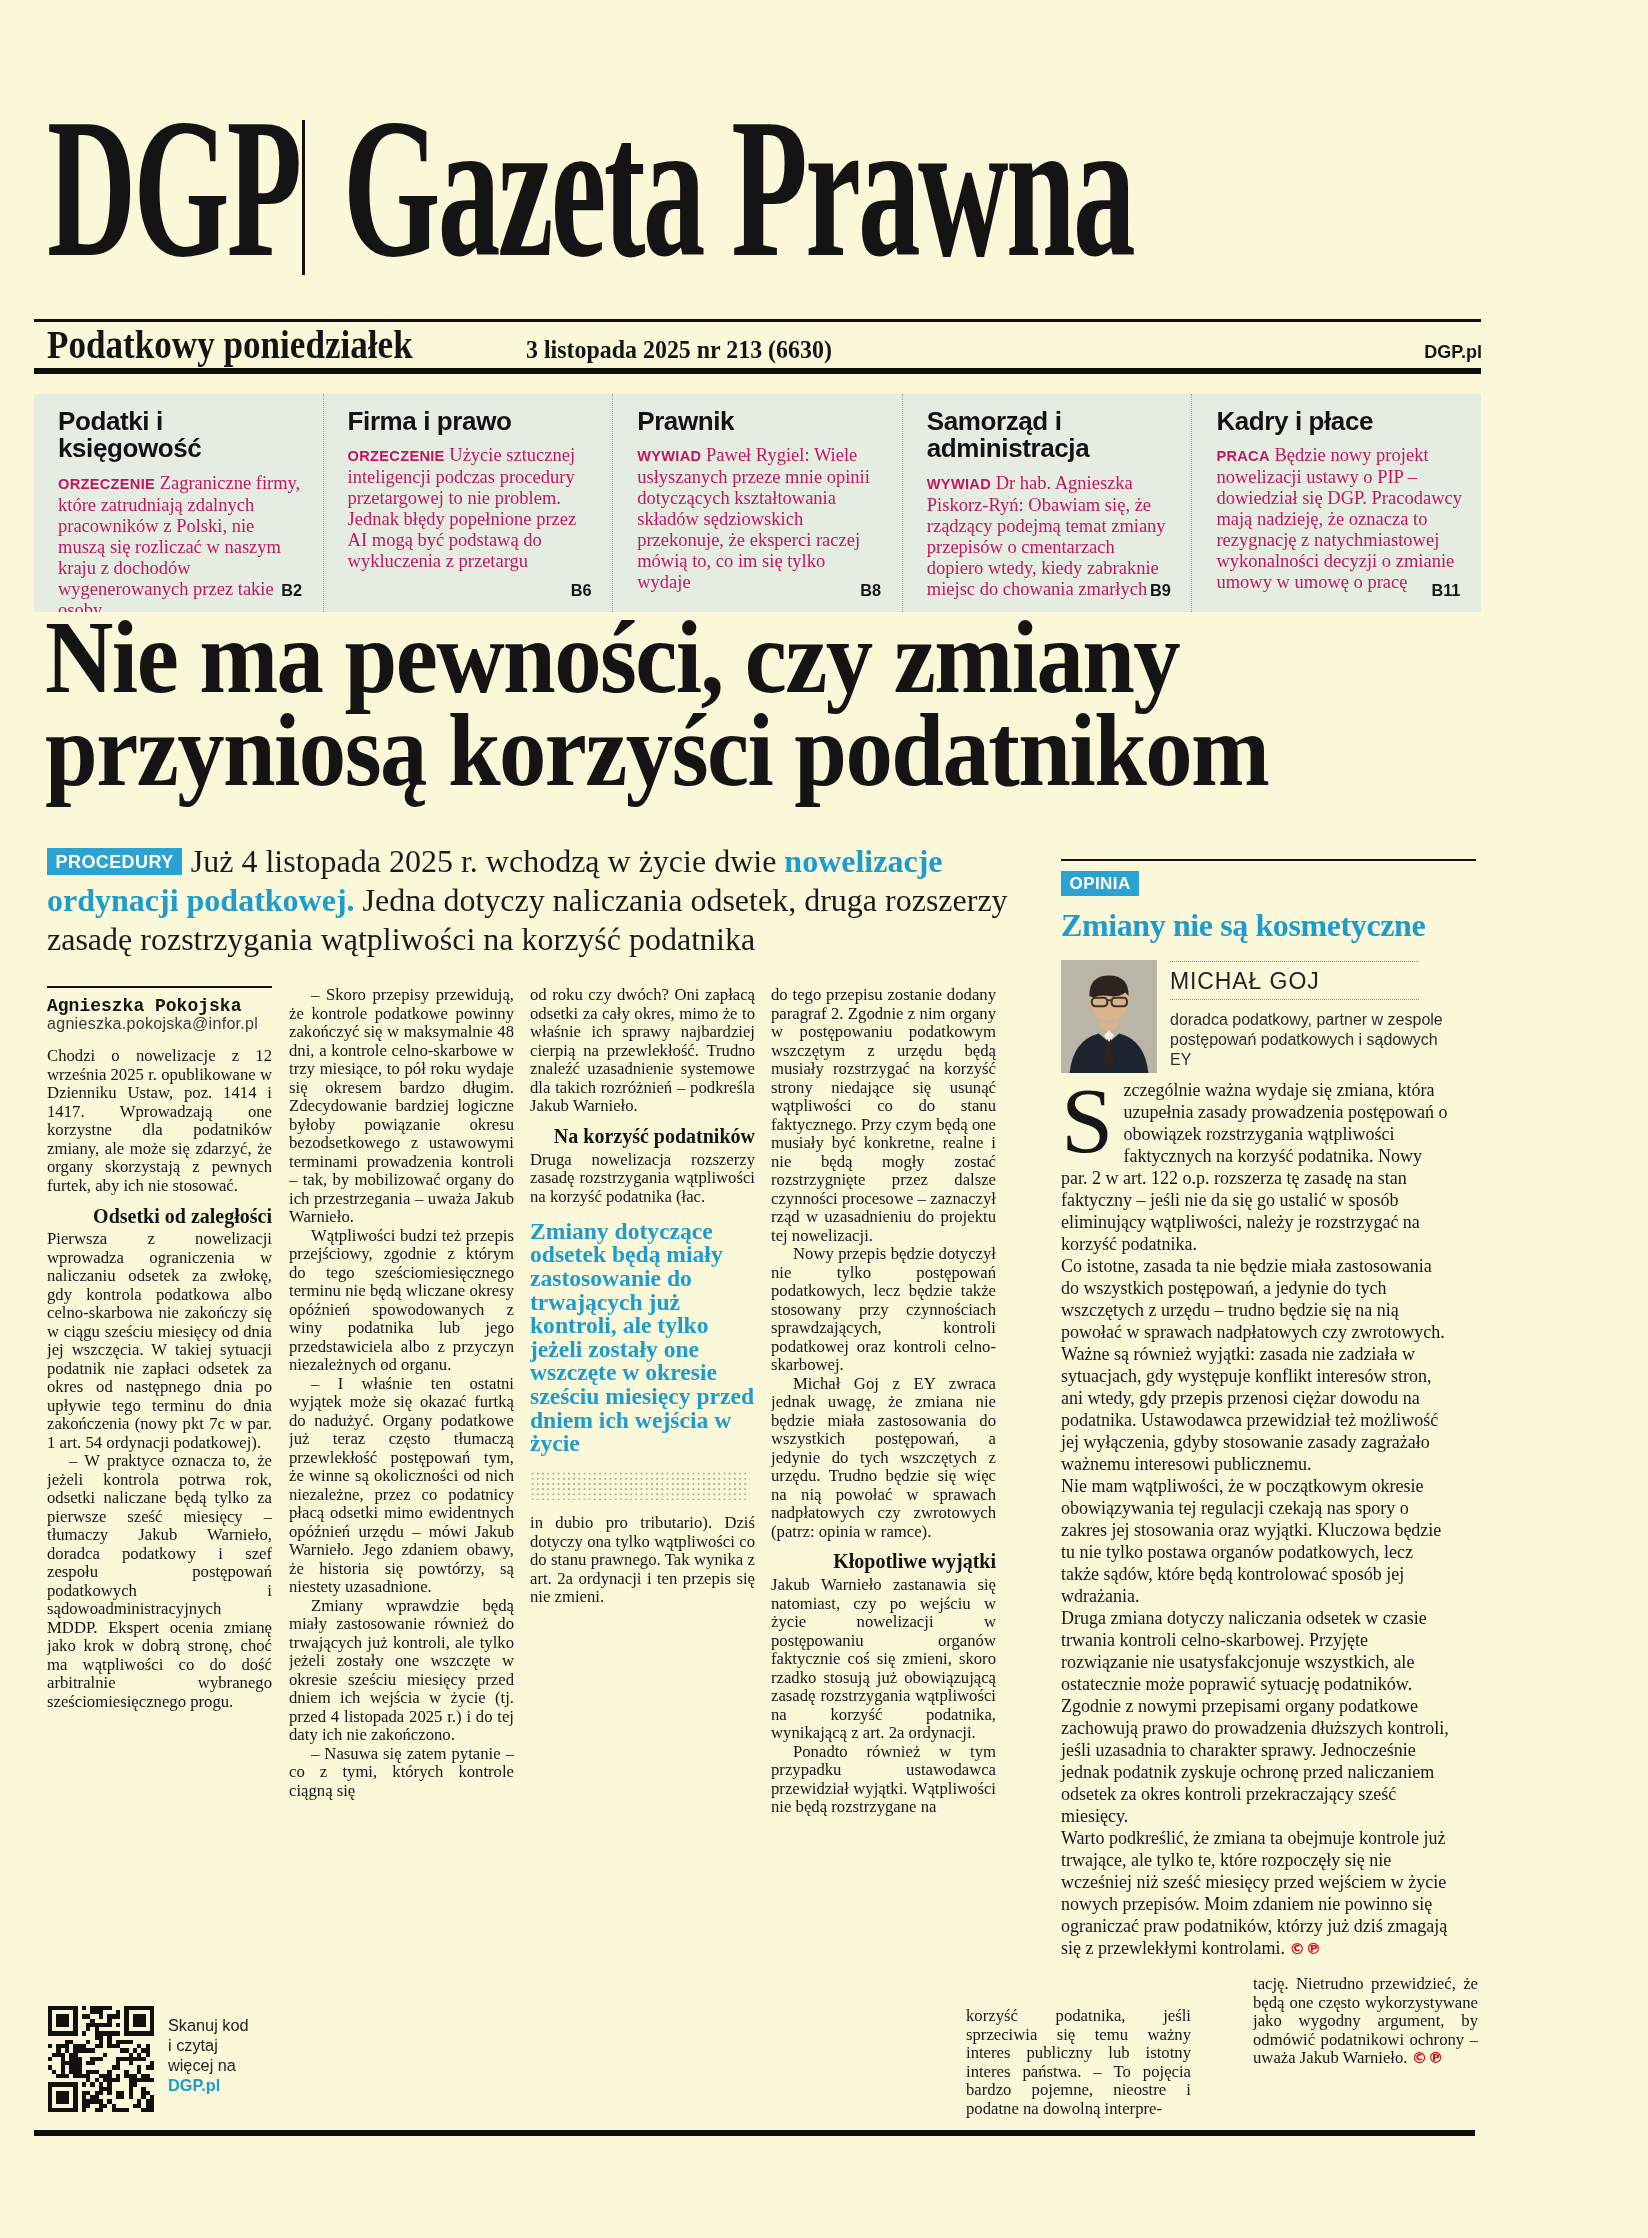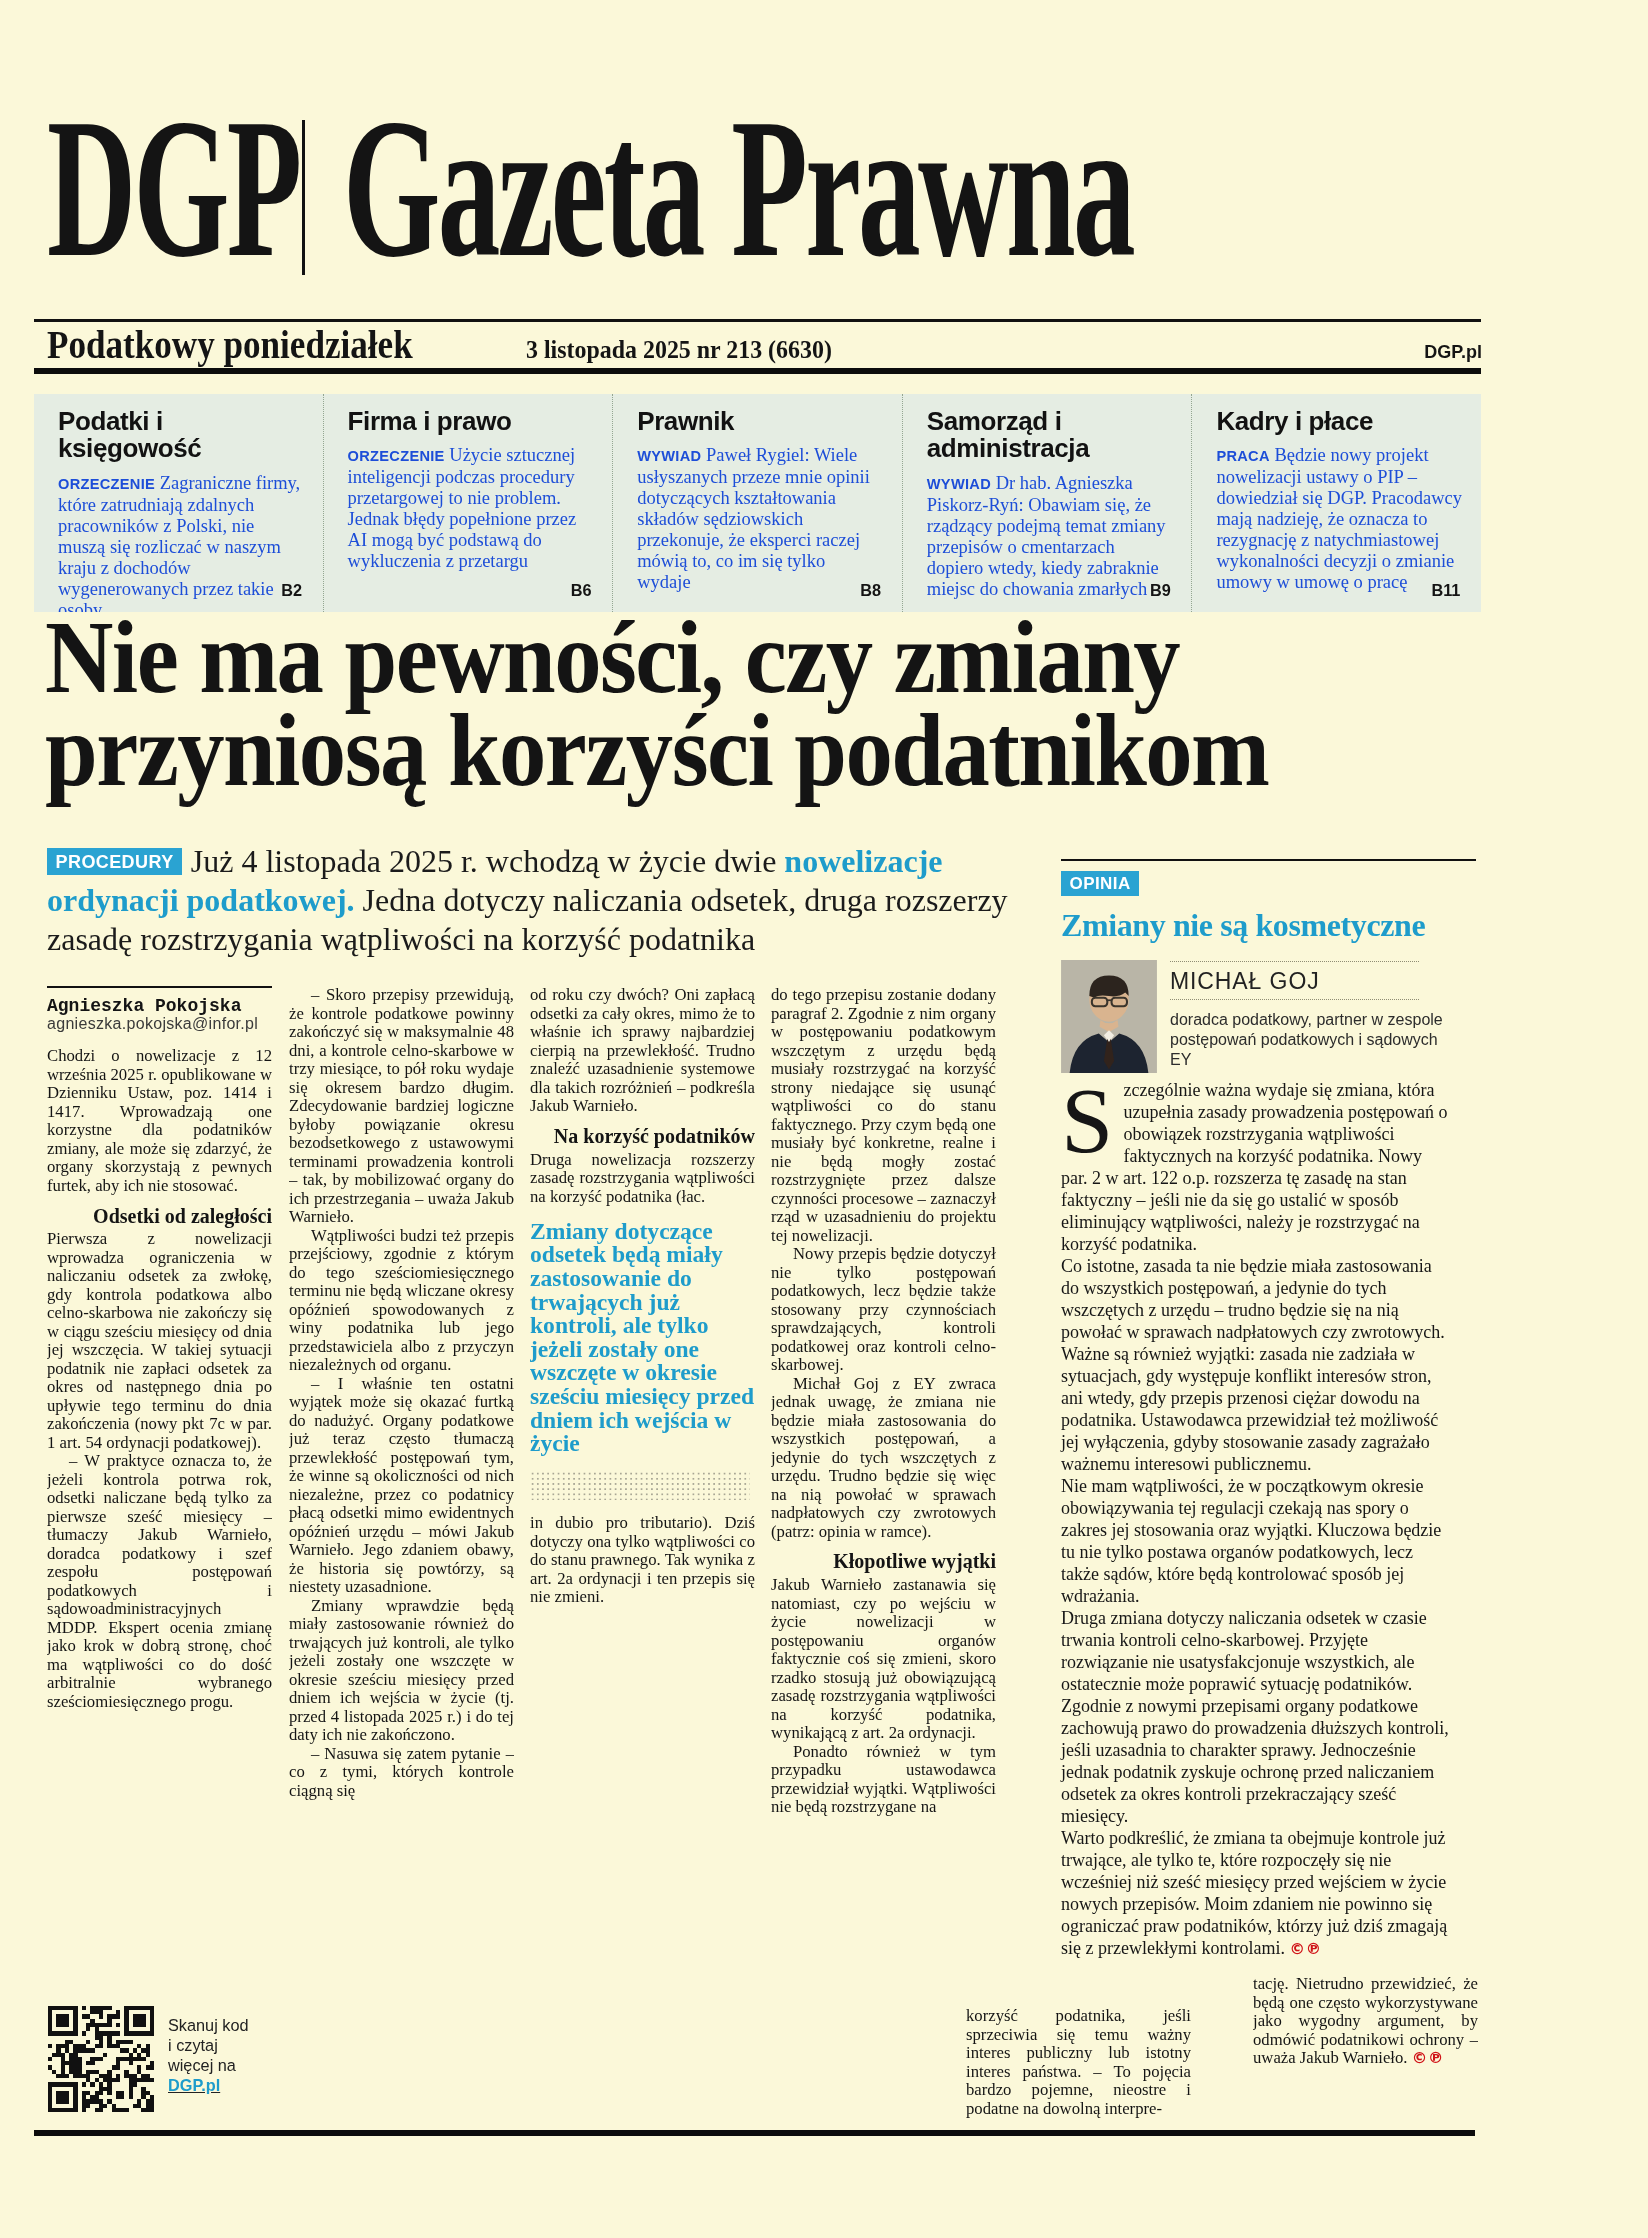--- a/index.html
+++ b/index.html
@@ -22,21 +22,21 @@
   .site{position:absolute;right:167px;top:342px;font-family:"Liberation Sans",sans-serif;
         font-weight:bold;font-size:18px;}
 
   
   .teasers{position:absolute;left:34px;top:385px;width:1447px;height:218px;background:#E5EDE3;
         display:flex;box-sizing:border-box;margin-top:9px;}
   .teaser{flex:1 1 0;padding:13.7px 19px 0 24px;position:relative;overflow:hidden;box-sizing:border-box;}
   .teaser+.teaser{border-left:1.7px dotted #93a691;}
   .teaser h2{margin:0 0 10.3px;font-family:"Liberation Sans",sans-serif;font-size:26px;line-height:1.05;
         letter-spacing:-0.4px;color:#121212;}
-  .teaser .txt{font-size:18.5px;line-height:21px;color:#1d4ed8;}
+  .teaser .txt{font-size:18.5px;line-height:21px;color:#be185d;}
   .kicker{font-family:"Liberation Sans",sans-serif;font-weight:bold;font-size:14.6px;letter-spacing:0.3px;}
   .pageref{position:absolute;right:20.6px;bottom:12px;font-family:"Liberation Sans",sans-serif;
         font-weight:bold;font-size:16.3px;}
 
   
   .headline{position:absolute;left:45px;top:611px;margin:0;font-size:103px;line-height:93px;
         font-weight:bold;letter-spacing:-1.7px;transform:scaleX(.92);transform-origin:left top;white-space:nowrap;}
   .lead{position:absolute;left:47px;top:842px;width:979px;font-size:32px;line-height:39px;color:#1b1b1b;}
   .badge{display:inline-block;background:#2AA3D2;color:#fff;font-family:"Liberation Sans",sans-serif;
         font-weight:bold;font-size:18px;line-height:18px;padding:5.2px 8.6px 4.3px;margin-right:8.6px;
@@ -85,21 +85,21 @@
   .op-role{position:absolute;left:1170px;top:1010px;width:283px;font-family:"Liberation Sans",sans-serif;
         font-size:16px;line-height:20px;color:#2c2c2c;}
   .op-body{position:absolute;left:1061px;top:1079px;width:388px;font-size:18px;line-height:22px;
         color:#161616;}
   .op-body p{margin:0;}
   .dropcap{float:left;font-size:94px;line-height:76px;padding:3.4px 10.3px 0 0;}
 
   
   .qr{position:absolute;left:48px;top:2006px;width:106px;height:106px;}
   .qr-caption{position:absolute;left:168px;top:2015px;font-family:"Liberation Sans",sans-serif;
-        font-size:16.3px;line-height:20px;color:#222;text-decoration:underline;}
+        font-size:16.3px;line-height:20px;color:#222;}
   .qr-site{font-weight:bold;color:#1E9CCB;}
 
   .rule-bottom{position:absolute;left:34px;top:2130px;width:1441px;height:6px;background:#0c0c0c;}
 </style>
 </head>
 <body>
 
 <div id="page">
 
   <div class="brand">DGP</div>

